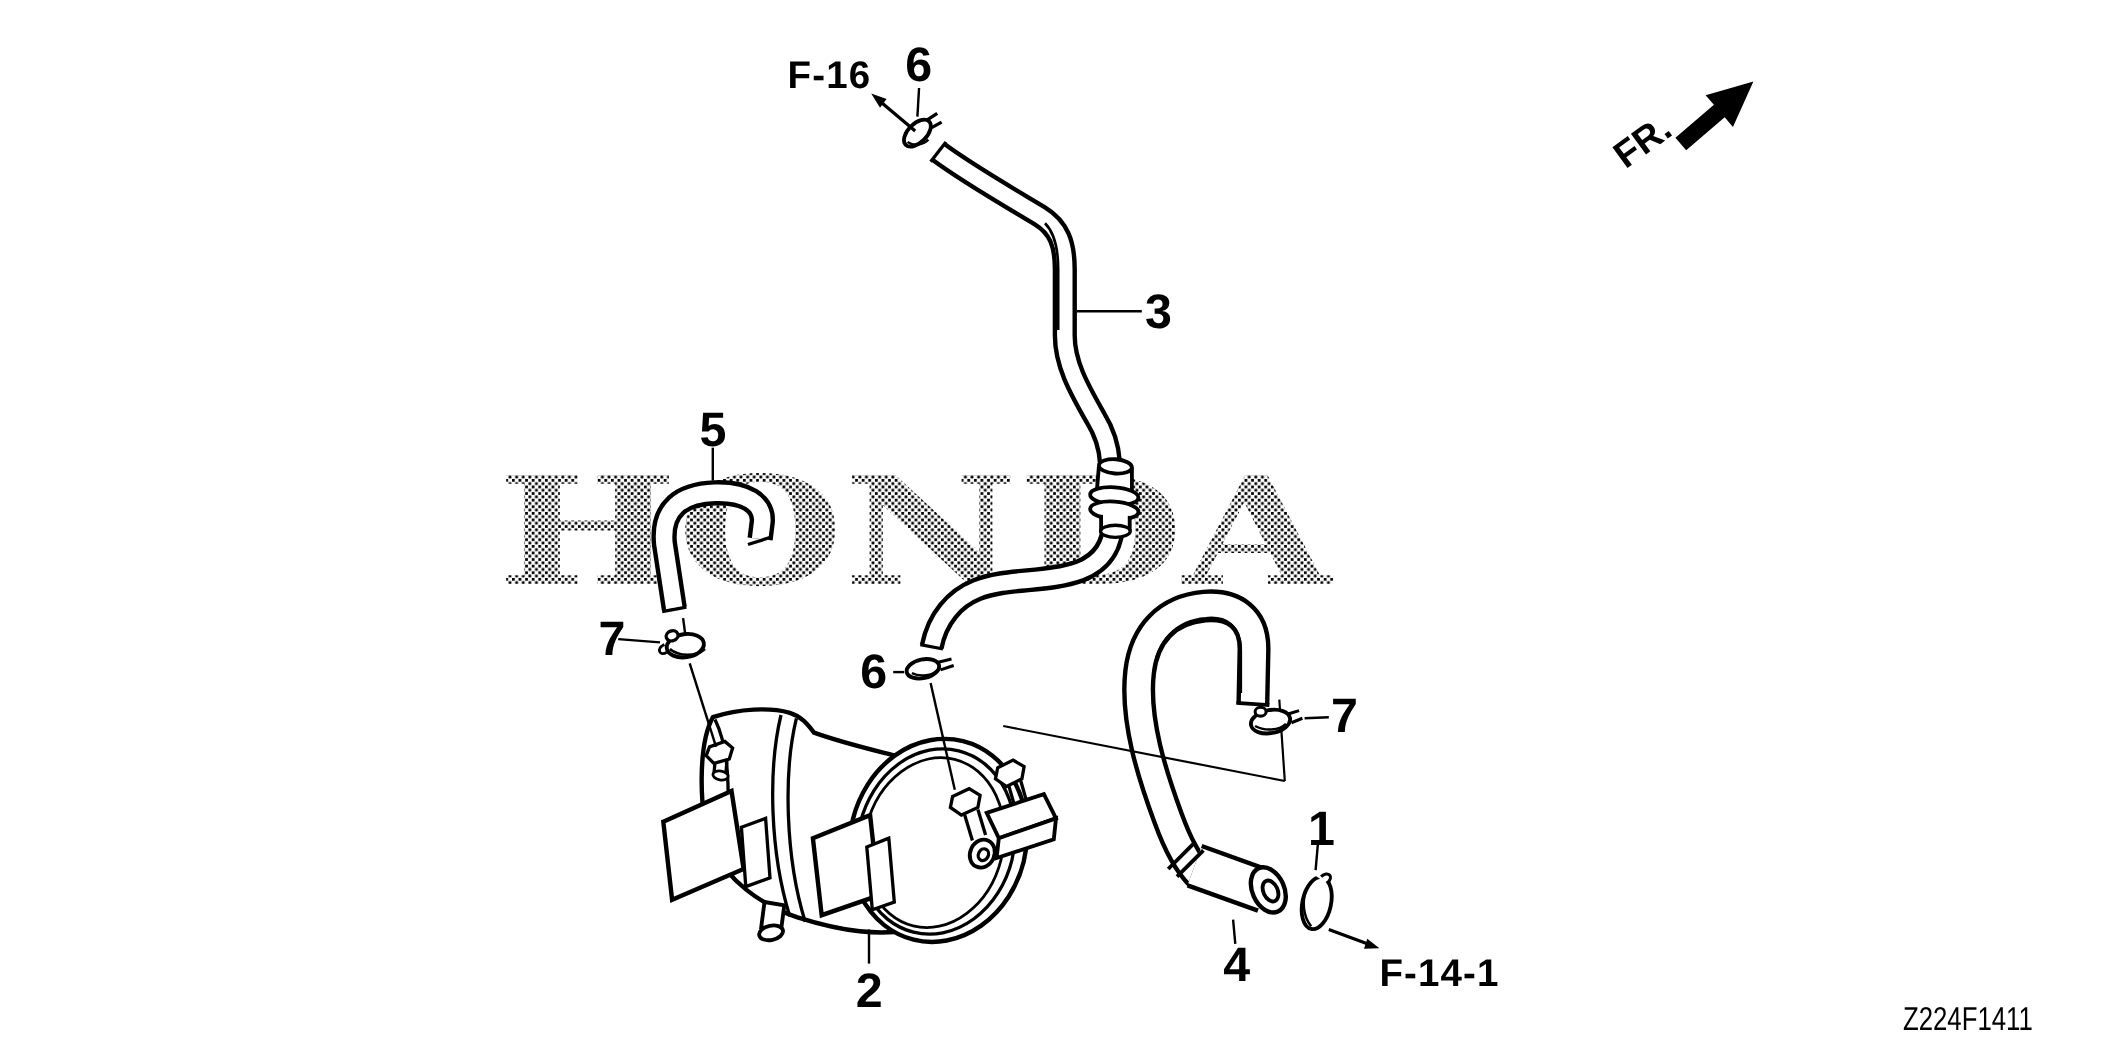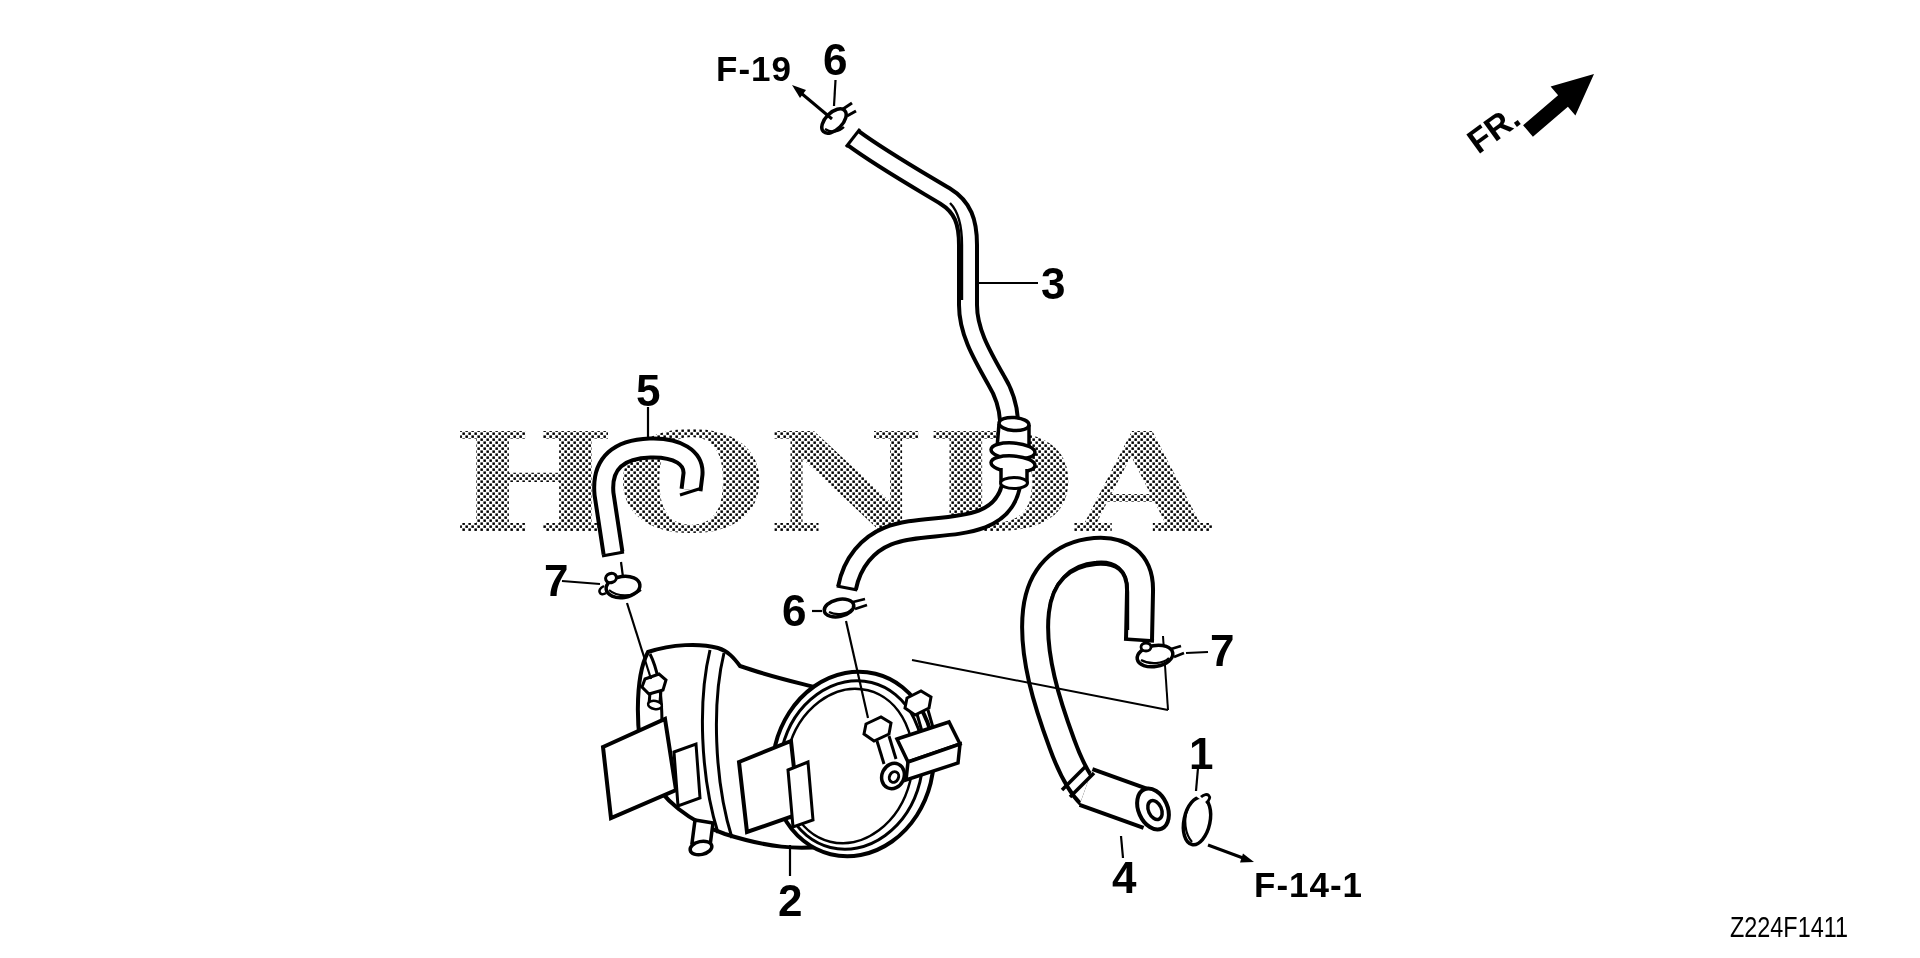--- a/index.html
+++ b/index.html
@@ -155,21 +155,21 @@
   </g>
   <g>
     <line x1="1208" y1="845" x2="1243" y2="858" stroke="#000" stroke-width="3"></line>
     <polygon points="1254,862 1243,853.5 1240,862.5" fill="#000"></polygon>
   </g>
   <g>
     <polygon points="1523.1,125.3 1532.9,136.7 1567.9,106.7 1575.4,115.4 1594,74 1550.6,86.6 1558.1,95.3" fill="#000"></polygon>
   </g>
 </svg>
 
-<div class="ref" style="left:716px;top:51px;">F-19</div>
+<div class="ref" style="left:716px;top:51px;">F-16</div>
 <div class="lbl" style="left:823px;top:38px;">6</div>
 <div class="lbl" style="left:1041px;top:262px;">3</div>
 <div class="lbl" style="left:636px;top:369px;">5</div>
 <div class="lbl" style="left:544px;top:559px;">7</div>
 <div class="lbl" style="left:782px;top:589px;">6</div>
 <div class="lbl" style="left:778px;top:879px;">2</div>
 <div class="lbl" style="left:1112px;top:856px;">4</div>
 <div class="lbl" style="left:1189px;top:732px;">1</div>
 <div class="lbl" style="left:1210px;top:629px;">7</div>
 <div class="ref" style="left:1254px;top:867px;text-align:right;">F-14-1</div>

